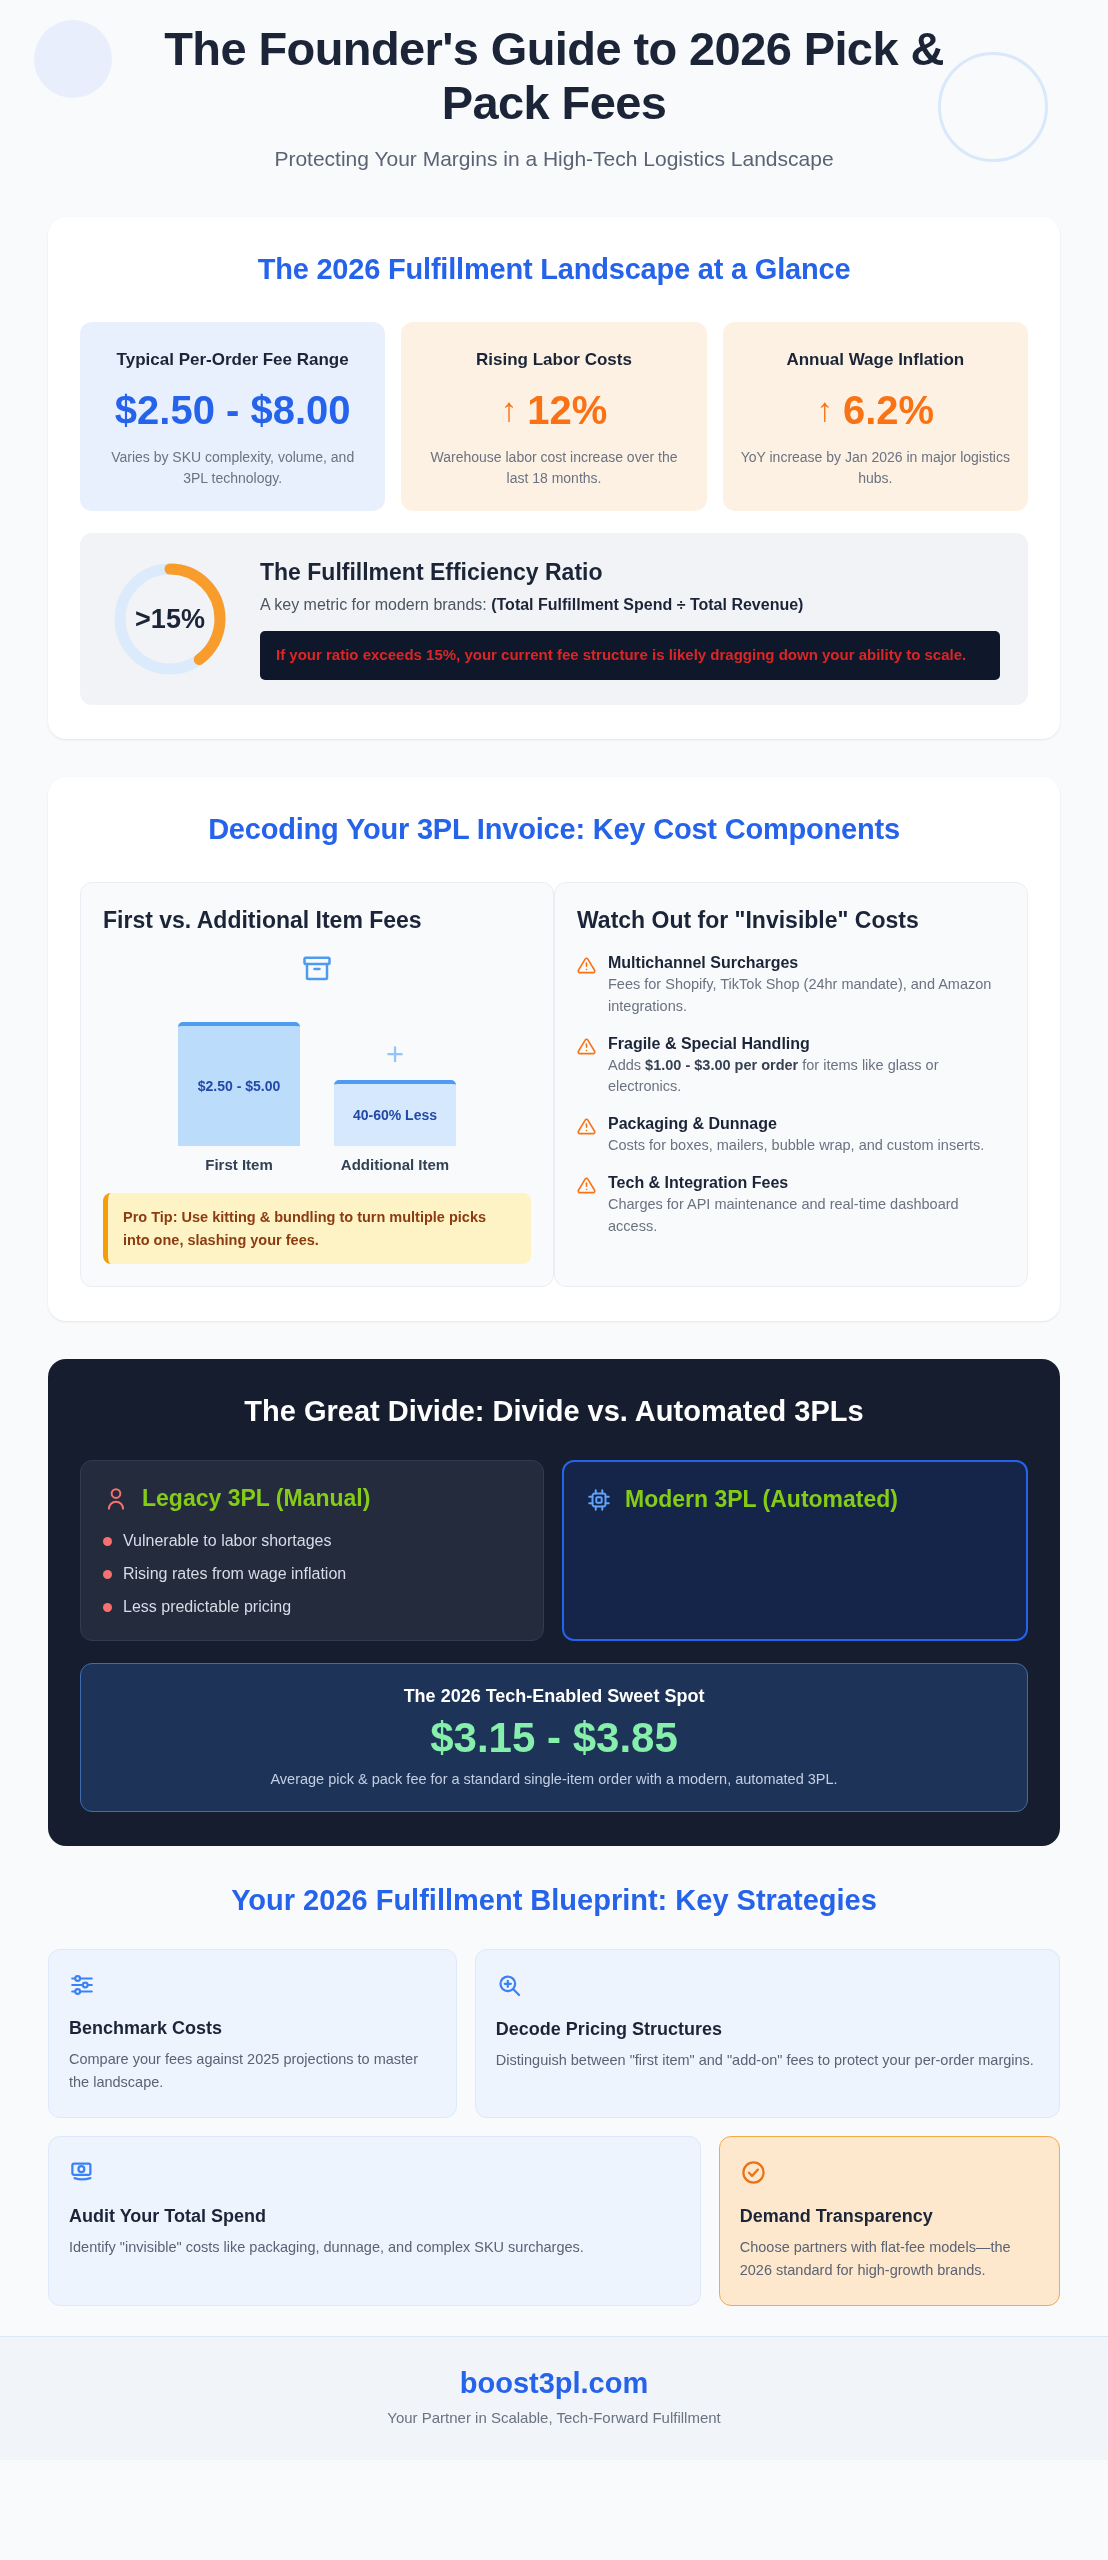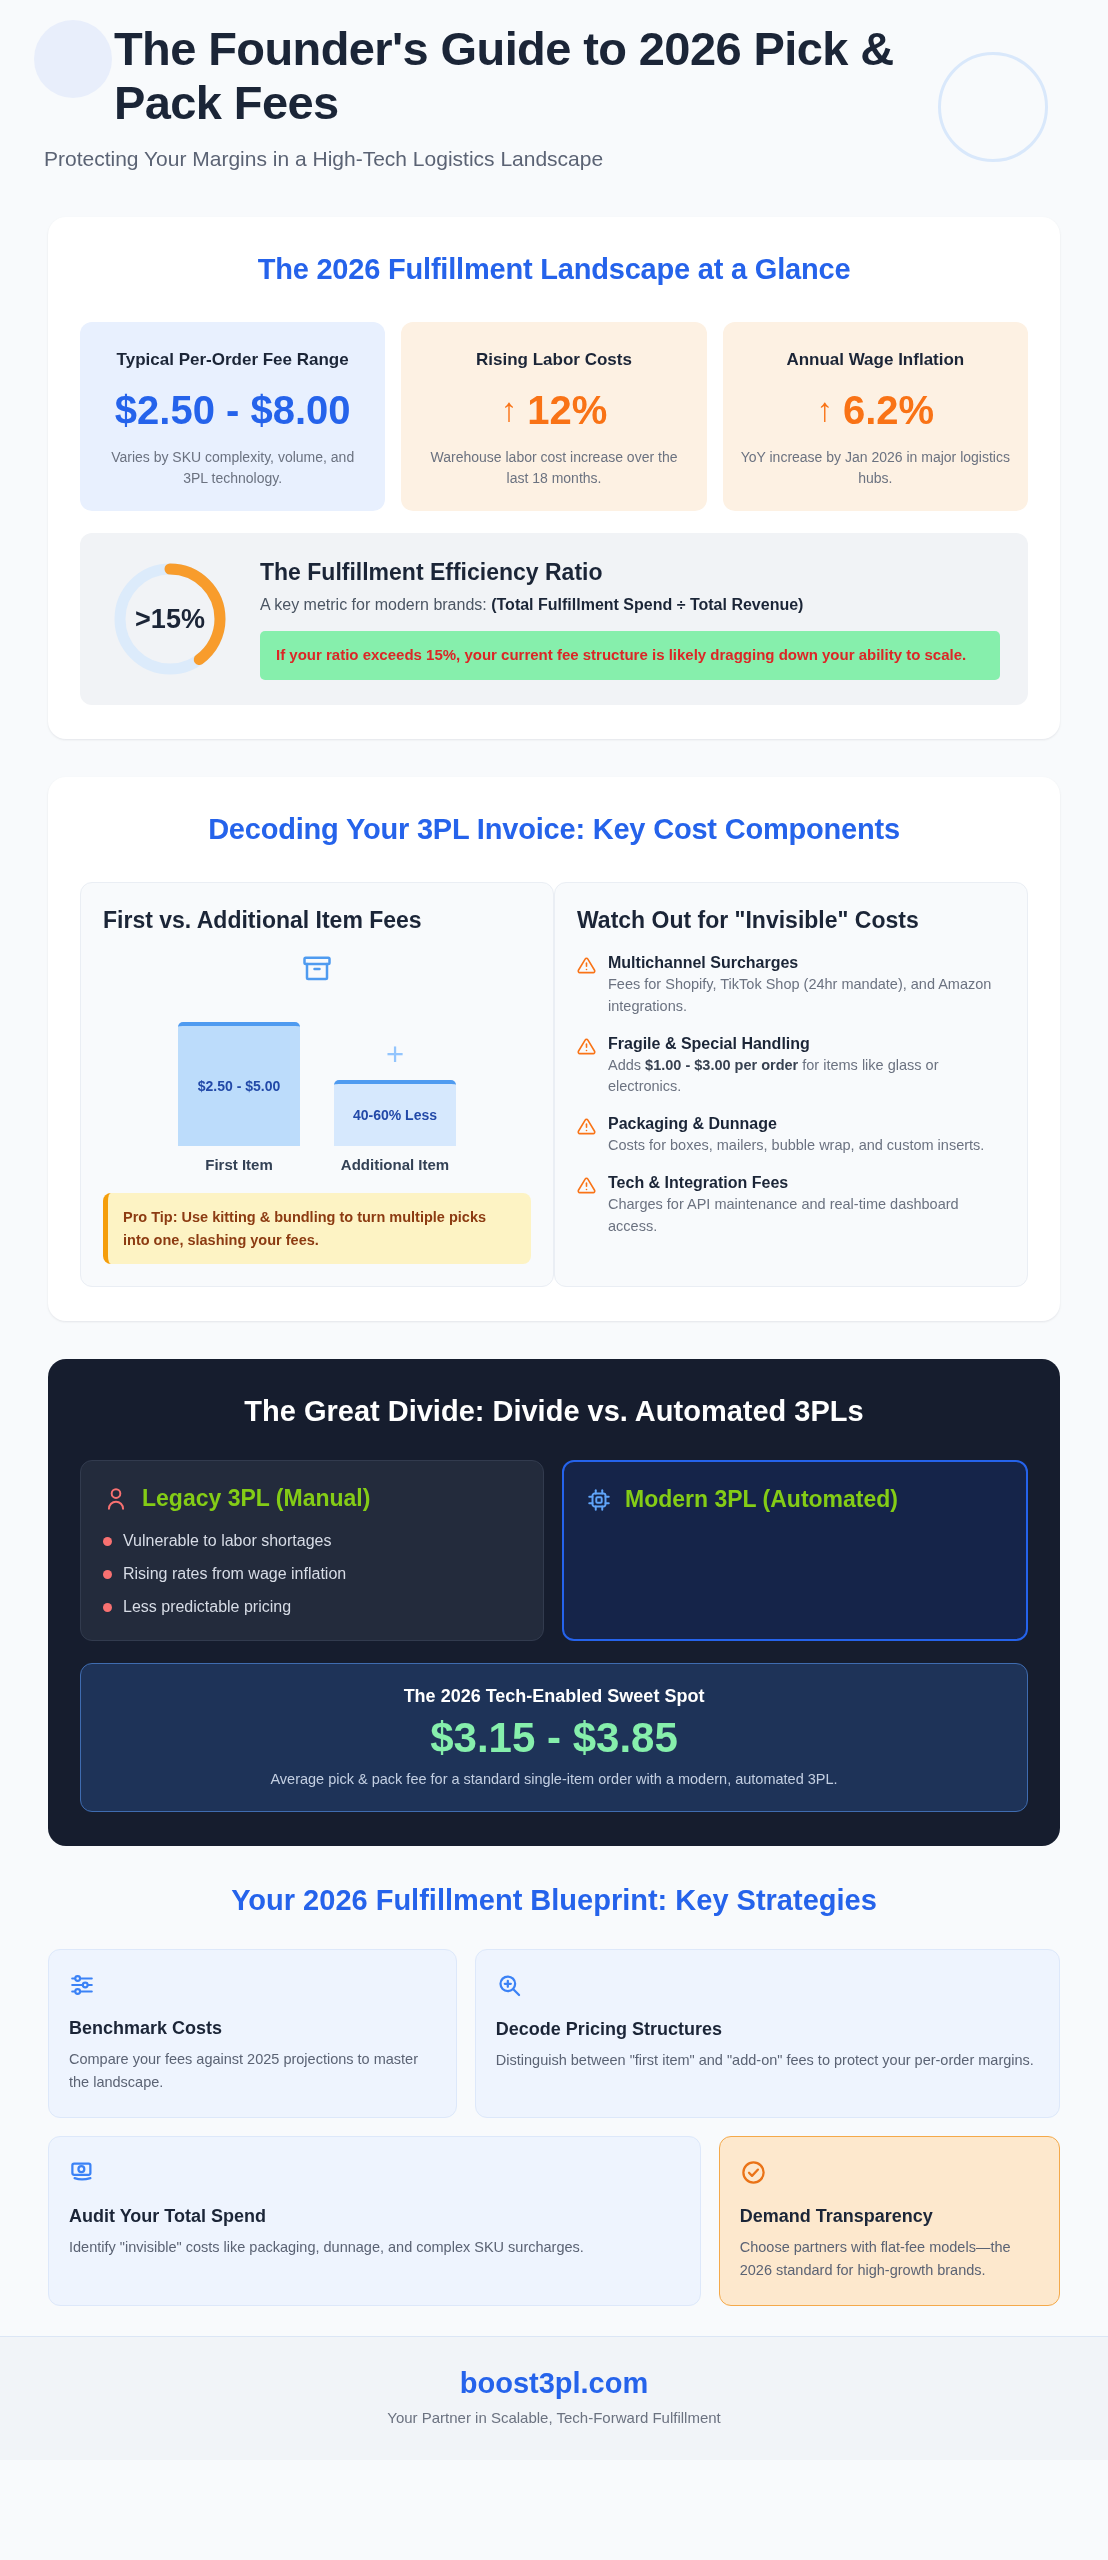--- a/index.html
+++ b/index.html
@@ -10,20 +10,21 @@
     -webkit-font-smoothing: antialiased;
   }
   body { padding: 0; }
 
   .page { width: 1108px; position: relative; overflow: hidden; background: #f8fafc; }
 
   
   .header {
     position: relative;
     padding: 22px 44px 46px;
+    text-align: center;
     overflow: hidden;
   }
   .deco-circle-filled {
     position: absolute;
     left: 34px; top: 20px;
     width: 78px; height: 78px;
     border-radius: 50%;
     background: #e8eefb;
     z-index: 0;
   }
@@ -146,21 +147,21 @@
     margin-bottom: 7px;
   }
   .ratio-desc {
     font-size: 16px;
     color: #4b5563;
     line-height: 1.55;
     margin-bottom: 14px;
   }
   .ratio-desc b { color: #1b2537; font-weight: 700; }
   .ratio-warn {
-    background: #86efac;
+    background: #0f172a;
     color: #dc2626;
     font-weight: 700;
     font-size: 15px;
     line-height: 1.5;
     padding: 13px 16px;
     border-radius: 5px;
   }
 
   
   .two-col { display: flex; align-items: stretch; }

